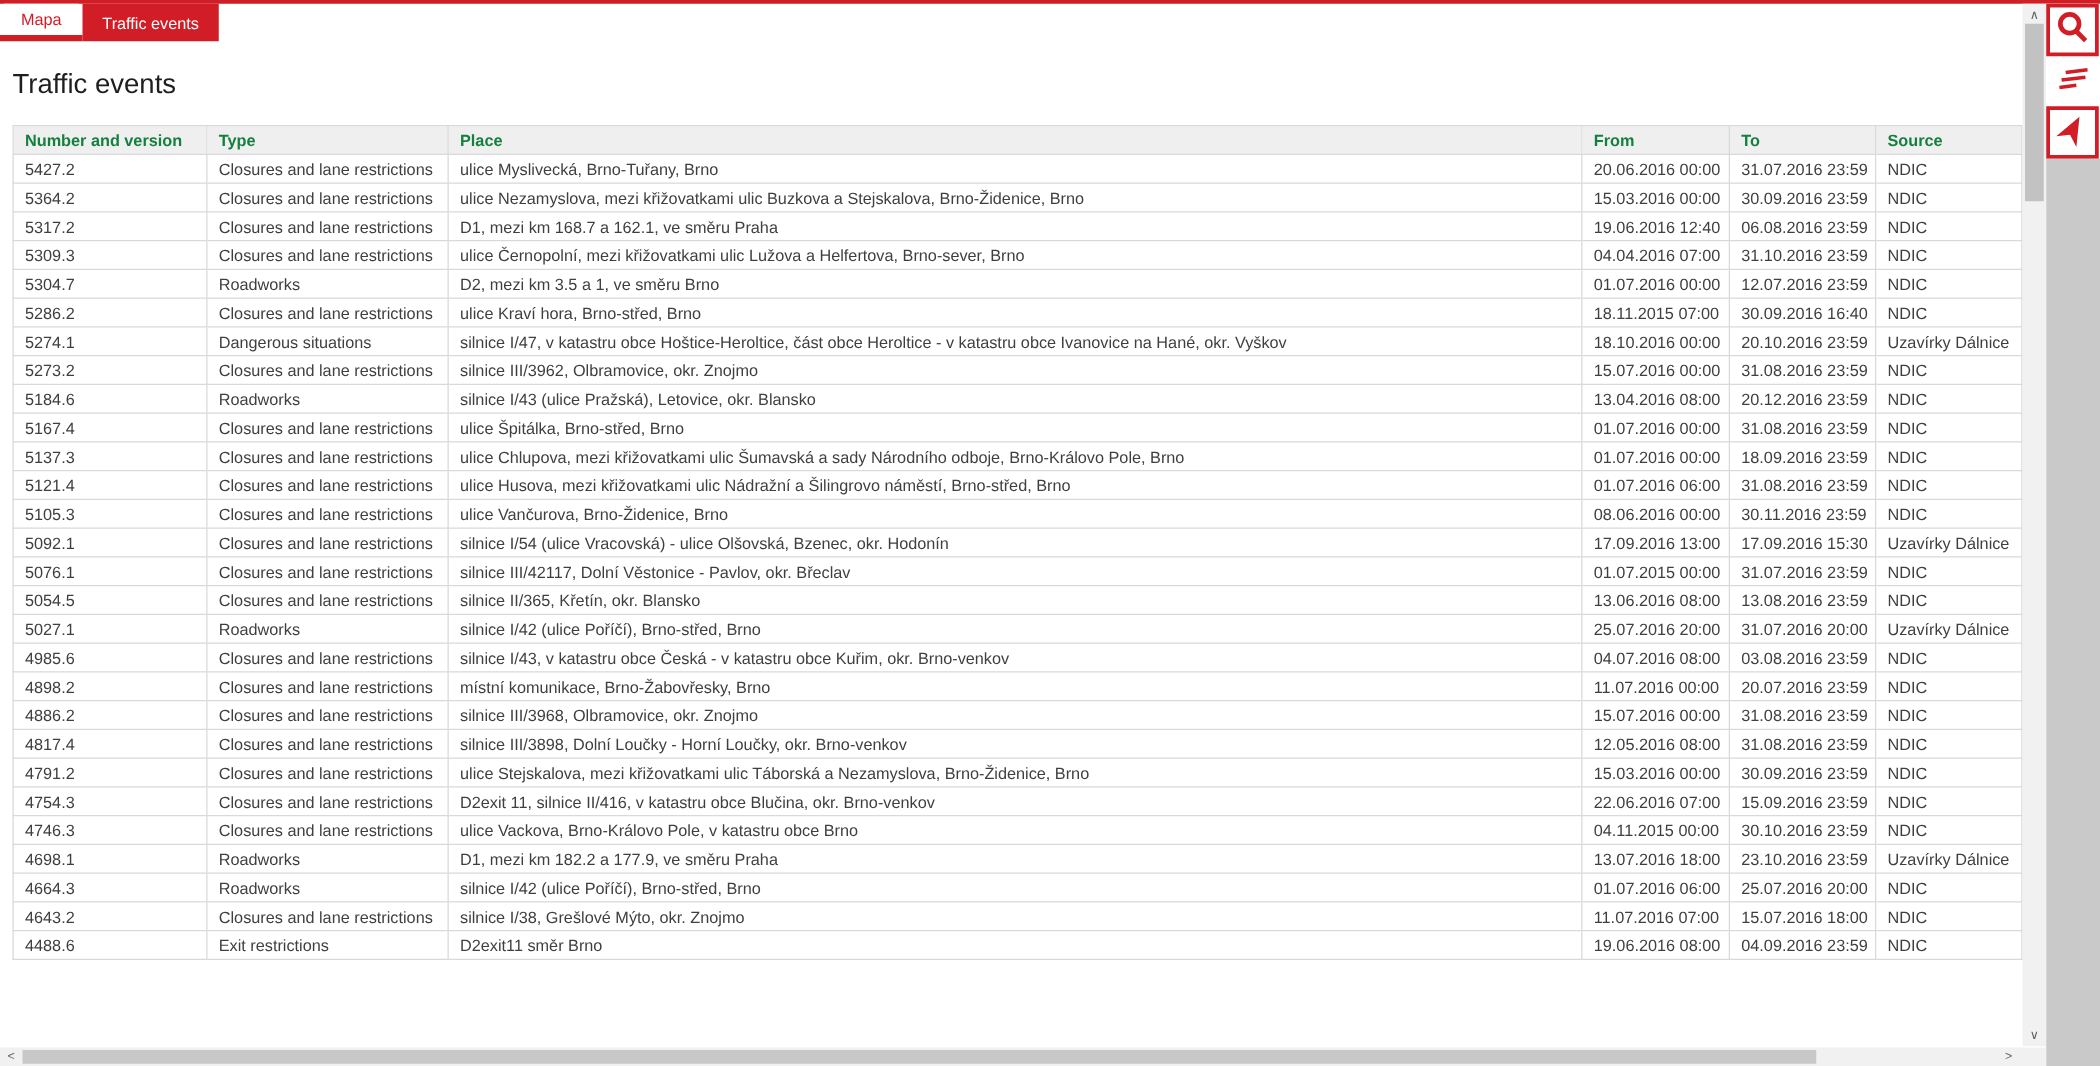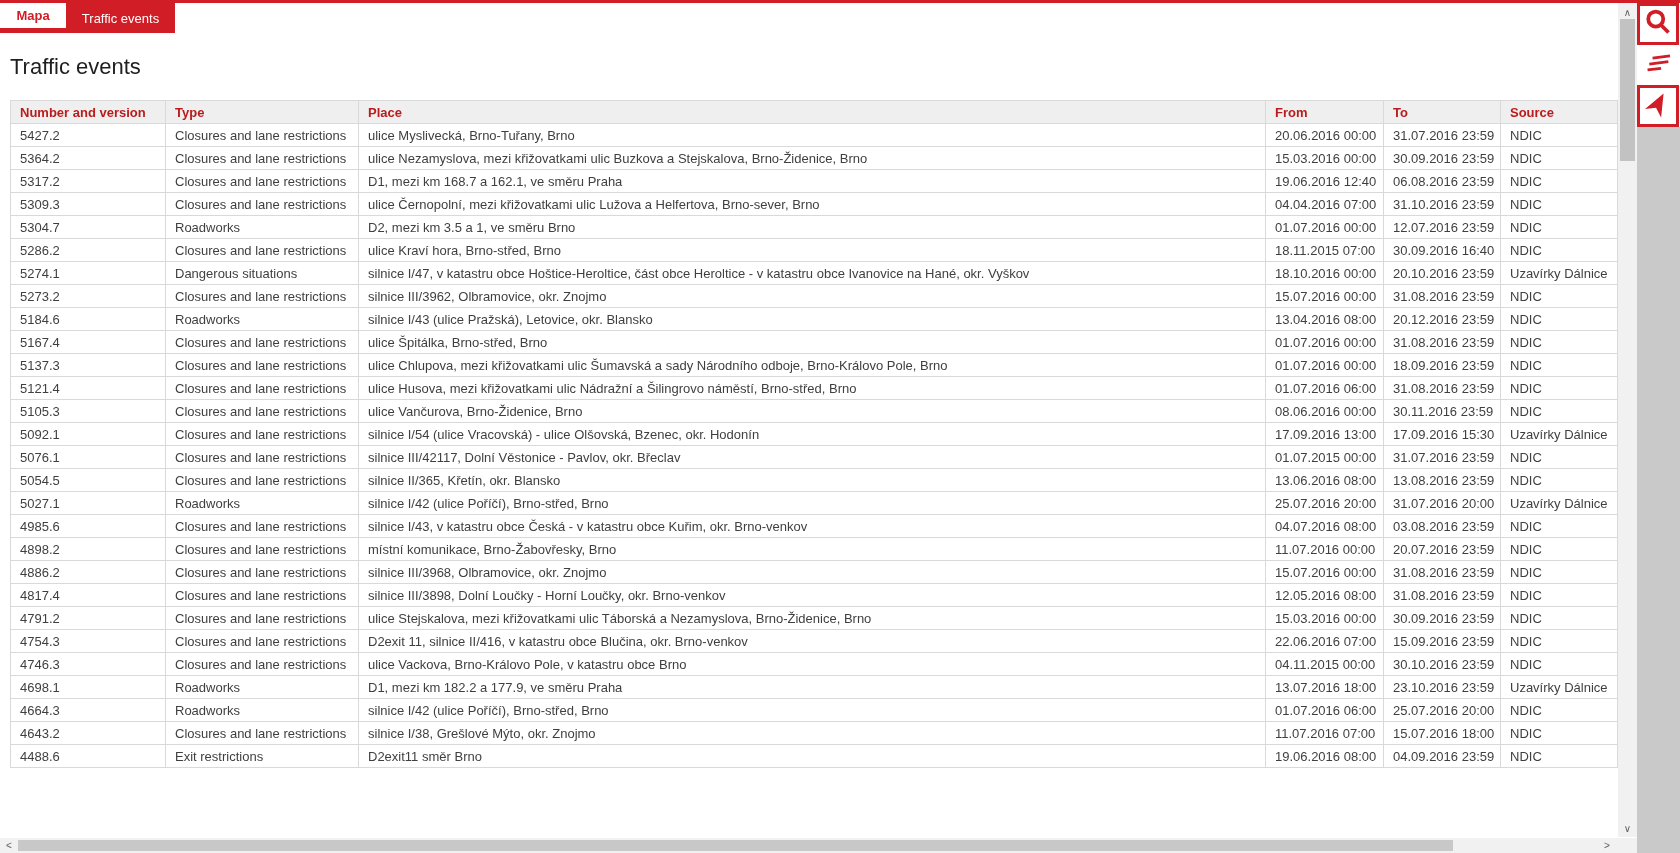--- a/index.html
+++ b/index.html
@@ -4,34 +4,34 @@
 <style>
   html,body{margin:0;padding:0;}
   body{font-family:"Liberation Sans","DejaVu Sans",sans-serif;background:#fff;}
   #page{position:relative;width:1680px;height:853px;overflow:hidden;background:#fff;}
 
   
   .top-line{position:absolute;left:0;top:0;width:1680px;height:3px;background:#d11d26;}
 
   
   .tab-mapa{position:absolute;left:3px;top:3px;width:60px;height:25px;background:#fff;
-    color:#d11d26;font-size:13px;display:flex;align-items:center;justify-content:center;cursor:pointer;font-weight:bold;}
+    color:#d11d26;font-size:13px;display:flex;align-items:center;justify-content:center;cursor:pointer;}
   .tab-underline{position:absolute;left:0;top:28px;width:66px;height:5px;background:#d11d26;}
   .tab-traffic{position:absolute;left:66px;top:3px;width:109px;height:30px;background:#d11d26;
     color:#fff;font-size:13px;display:flex;align-items:center;justify-content:center;cursor:pointer;}
 
   
   .page-title{position:absolute;left:10px;top:54px;font-size:22px;color:#1e1e1e;}
 
   
   table.events{position:absolute;left:10px;top:100px;width:1607px;border-collapse:collapse;
     table-layout:fixed;font-size:13px;color:#3f3f3f;}
   table.events th,table.events td{border:1px solid #d9d9d9;height:23px;padding:0 0 0 9px;
     text-align:left;white-space:nowrap;overflow:hidden;box-sizing:border-box;font-weight:normal;}
-  table.events th{background:#efefef;font-weight:bold;color:#b91c1c;}
+  table.events th{background:#efefef;font-weight:bold;color:#15803d;}
   table.events td{background:#fff;}
 
   
   .vscroll{position:absolute;left:1618px;top:3px;width:19px;height:834px;background:#f1f1f1;}
   .vscroll .arrow{position:absolute;left:0;width:19px;height:14px;color:#606060;font-size:10px;
     display:flex;align-items:center;justify-content:center;cursor:pointer;}
   .vscroll .arrow.up{top:2px;}
   .vscroll .arrow.down{bottom:2px;}
   .vthumb{position:absolute;left:2px;top:16px;width:15px;height:142px;background:#c2c2c2;cursor:pointer;}
 

